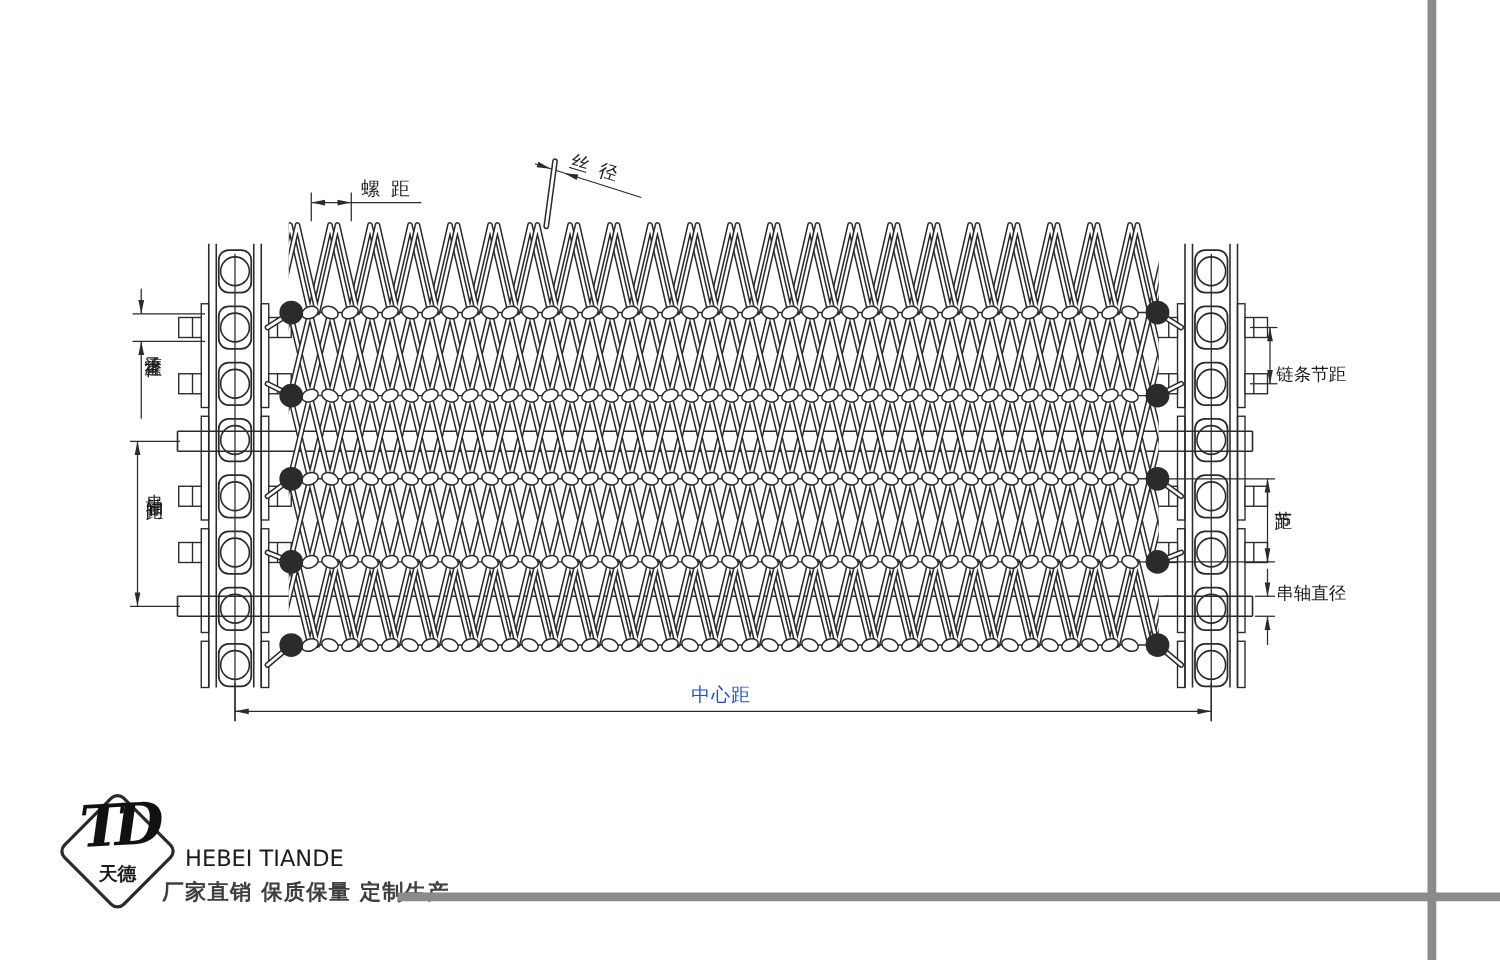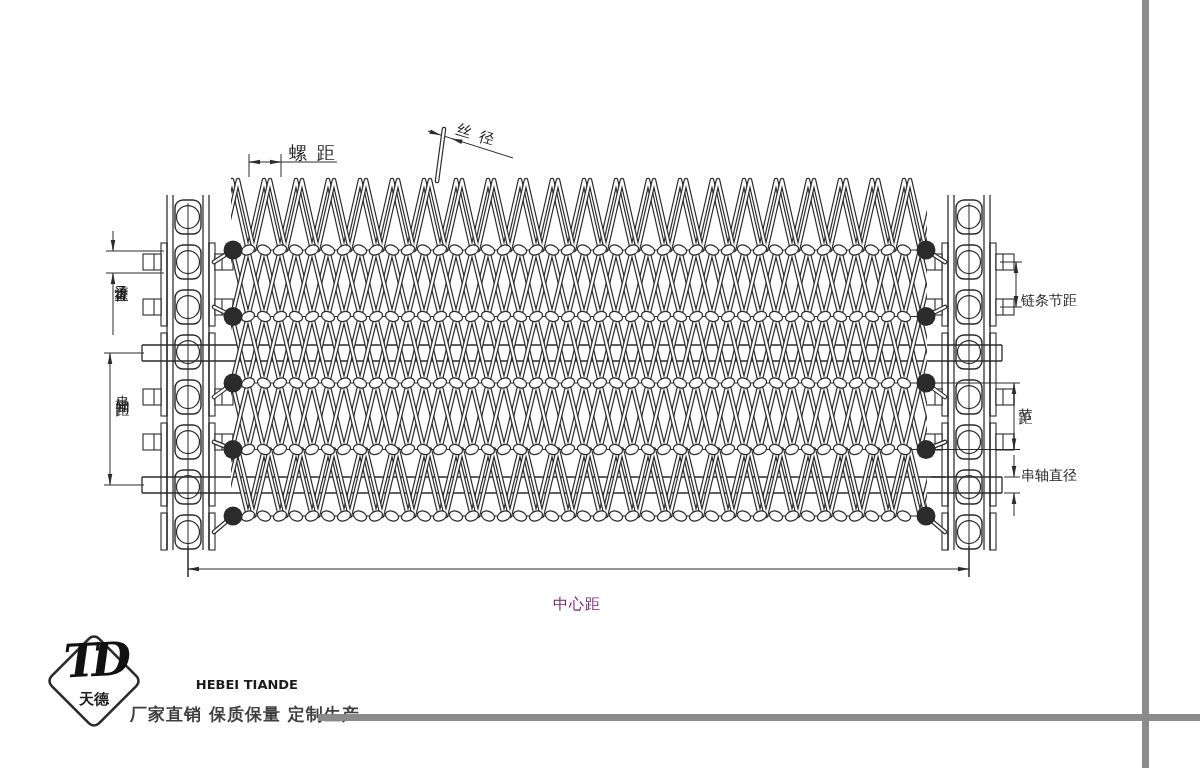--- a/index.html
+++ b/index.html
@@ -1,34 +1,34 @@
 <!DOCTYPE html>
 <html><head>
 <meta charset="utf-8">
 <style>
   html,body{margin:0;padding:0;background:#fff;}
   #stage{position:relative;width:1200px;height:768px;background:#fff;overflow:hidden;
          font-family:"DejaVu Sans","Liberation Sans",sans-serif;}
   #diagram-svg{position:absolute;left:0;top:0;}
   .lbl{position:absolute;color:#1c1c1c;white-space:nowrap;line-height:1.15;}
   .vert{writing-mode:vertical-rl;text-orientation:upright;}
-  #lbl-luoju{left:289px;top:143px;font-size:18px;letter-spacing:2px;}
+  #lbl-luoju{left:289px;top:143px;font-size:15px;letter-spacing:2px;}
   #lbl-sijing{left:459px;top:121px;font-size:15px;letter-spacing:2px;transform:rotate(17deg);transform-origin:0 0;}
   #lbl-gunzi{left:114px;top:274px;font-size:14px;letter-spacing:1px;}
   #lbl-cjianju{left:115px;top:384px;font-size:14px;letter-spacing:3px;}
   #lbl-ljieju{left:1021px;top:292px;font-size:14px;}
   #lbl-jieju{left:1018px;top:397px;font-size:14px;letter-spacing:4px;}
   #lbl-czhijing{left:1021px;top:467px;font-size:14px;}
   #lbl-zhongxin{left:553px;top:548px;font-size:15px;letter-spacing:1px;}
   #logo-td{left:55px;top:634px;width:78px;text-align:center;
            font-family:"DejaVu Serif","Liberation Serif",serif;font-style:italic;font-weight:900;
            font-size:46px;letter-spacing:-7px;transform:rotate(-3deg);color:#111;}
   #logo-mark{left:64px;top:691px;width:60px;text-align:center;font-size:15px;font-weight:700;}
   #logo-cn{left:148px;top:644px;width:150px;text-align:center;font-size:27px;font-weight:600;letter-spacing:1px;}
-  #logo-en{left:148px;top:678px;width:150px;text-align:right;font-size:13px;font-weight:700;}
+  #logo-en{left:148px;top:678px;width:150px;text-align:left;font-size:18px;font-weight:400;}
   #logo-slogan{left:130px;top:705px;font-size:17px;font-weight:600;color:#3f3f3f;letter-spacing:1px;}
   .frame{position:absolute;}
   #bar-v{left:1142px;top:0;width:7px;height:768px;}
   #bar-h{left:318px;top:714px;width:882px;height:7px;}
 </style>
 </head>
 <body>
 
 <div id="stage">
   <svg id="diagram-svg" width="1200" height="768" viewBox="0 0 1200 768">
@@ -460,21 +460,21 @@
       </g>
     </svg>
 
   <div class="lbl" id="lbl-luoju" style="color: rgb(28, 28, 28);">螺 距</div>
   <div class="lbl" id="lbl-sijing" style="color: rgb(28, 28, 28);">丝 径</div>
   <div class="lbl vert" id="lbl-gunzi" style="color: rgb(28, 28, 28);">滚子直径</div>
   <div class="lbl vert" id="lbl-cjianju" style="color: rgb(28, 28, 28);">串轴间距</div>
   <div class="lbl" id="lbl-ljieju" style="color: rgb(28, 28, 28);">链条节距</div>
   <div class="lbl vert" id="lbl-jieju" style="color: rgb(28, 28, 28);">节距</div>
   <div class="lbl" id="lbl-czhijing" style="color: rgb(28, 28, 28);">串轴直径</div>
-  <div class="lbl" id="lbl-zhongxin" style="color: #701a75; margin-top: 48px;">中心距</div>
+  <div class="lbl" id="lbl-zhongxin" style="color: #1d4ed8;">中心距</div>
 
   <div class="lbl" id="logo-td">TD</div>
   <div class="lbl" id="logo-mark">天德</div>
   <div class="lbl" id="logo-en">HEBEI TIANDE</div>
   <div class="lbl" id="logo-slogan">厂家直销 保质保量 定制生产</div>
 
   <div class="frame" id="bar-v" style="background: rgb(139, 139, 139);"></div>
   <div class="frame" id="bar-h" style="background: rgb(139, 139, 139);"></div>
 </div>
 

